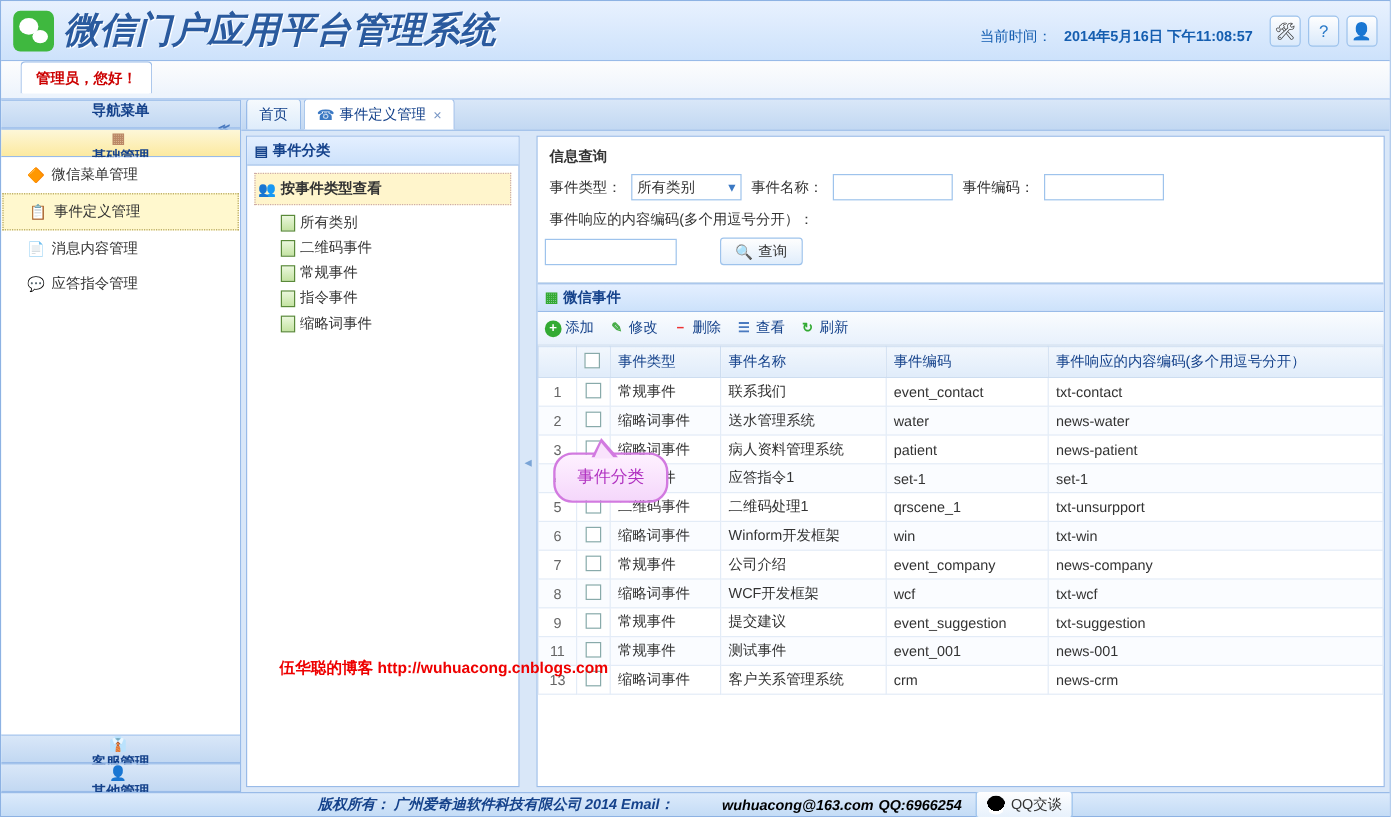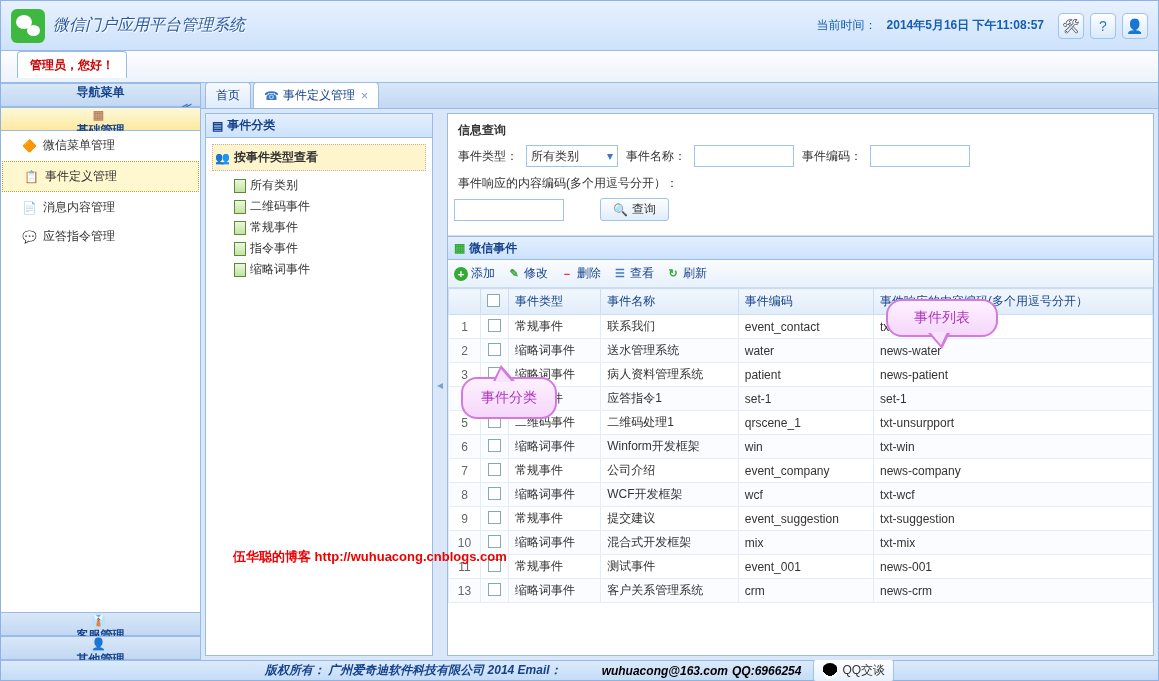--- a/index.html
+++ b/index.html
@@ -6,22 +6,22 @@
 body { font-family: "Microsoft YaHei", Arial, sans-serif; font-size: 12px; color: #333; background: #fff; overflow: hidden; }
 
 .app { width: 1159px; height: 681px; border: 1px solid #8db2e3; display: flex; flex-direction: column; background: linear-gradient(#e4efff, #d1e4fb); }
 
 
 .header { height: 50px; display: flex; align-items: center; padding: 0 10px; background: linear-gradient(#e8f1fe, #cde2fb); border-bottom: 1px solid #99bbe8; }
 .logo-icon { width: 34px; height: 34px; background: #3fb83f; border-radius: 6px; margin-right: 8px; position: relative; }
 .logo-icon::before, .logo-icon::after { content: ""; position: absolute; background: #fff; border-radius: 50%; }
 .logo-icon::before { width: 16px; height: 14px; top: 6px; left: 5px; }
 .logo-icon::after { width: 13px; height: 11px; bottom: 7px; right: 5px; }
-.app-title { font-size: 16px; color: #2a5a9e; font-style: italic; font-weight: normal; text-shadow: 1px 1px 0 #fff; }
-.header-right { margin-left: auto; display: flex; align-items: center; gap: 6px; }
+.app-title { font-size: 30px; color: #2a5a9e; font-style: italic; font-weight: bold; text-shadow: 1px 1px 0 #fff; }
+.header-right { margin-left: auto; display: flex; align-items: flex-end; gap: 6px; }
 .time-label { color: #155eb0; margin-right: 4px; }
 .time-val { color: #155eb0; font-weight: bold; margin-right: 8px; }
 .hdr-btn { width: 26px; height: 26px; border: 1px solid #9ec3ec; border-radius: 4px; background: linear-gradient(#fefefe,#d9e9fb); display: flex; align-items: center; justify-content: center; cursor: pointer; font-size: 14px; }
 
 
 .greet { height: 32px; background: linear-gradient(#fdfdfd,#ecf3fc); border-bottom: 1px solid #99bbe8; padding-left: 16px; line-height: 22px; }
 .greet-tab { display: inline-block; background: #fff; border: 1px solid #99bbe8; border-bottom: none; border-radius: 4px 4px 0 0; padding: 2px 12px; color: #c00; font-weight: bold; }
 
 
 .body { flex: 1; display: flex; overflow: hidden; }
@@ -347,28 +347,20 @@
                     </tr>
                     <tr>
                       <td class="col-idx">9</td>
                       <td class="col-cb"><span class="cb"></span></td>
                       <td>常规事件</td>
                       <td>提交建议</td>
                       <td>event_suggestion</td>
                       <td>txt-suggestion</td>
                     </tr>
                     <tr>
-                      <td class="col-idx">10</td>
-                      <td class="col-cb"><span class="cb"></span></td>
-                      <td>缩略词事件</td>
-                      <td>混合式开发框架</td>
-                      <td>mix</td>
-                      <td>txt-mix</td>
-                    </tr>
-                    <tr>
                       <td class="col-idx">11</td>
                       <td class="col-cb"><span class="cb"></span></td>
                       <td>常规事件</td>
                       <td>测试事件</td>
                       <td>event_001</td>
                       <td>news-001</td>
                     </tr>
                     <tr>
                       <td class="col-idx">13</td>
                       <td class="col-cb"><span class="cb"></span></td>
@@ -378,21 +370,20 @@
                       <td>news-crm</td>
                     </tr>
                   </tbody>
               </table>
             </div>
           </div>
         </div>
       </div>
 
       <div class="callout c1"><span>事件分类</span></div>
-      <div class="callout c2"><span>事件列表</span></div>
       <div class="watermark" style="left:32px;bottom:94px;font-weight:bold;">伍华聪的博客 http://wuhuacong.cnblogs.com</div>
     </div>
   </div>
 
   <div class="footer">
     <b>版权所有： 广州爱奇迪软件科技有限公司 2014 Email：</b>
     <b style="color:#000;padding-left:36px;">wuhuacong@163.com</b>
     <b style="color:#000;">QQ:6966254</b>
     <div class="qq-btn">
       <span class="penguin"></span>

